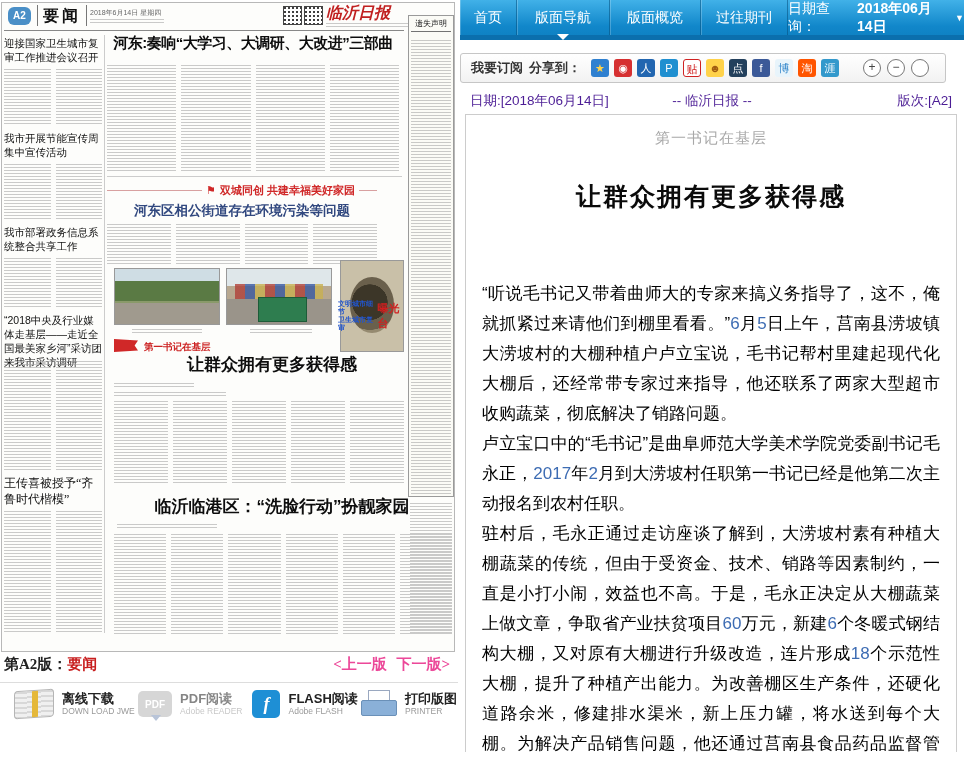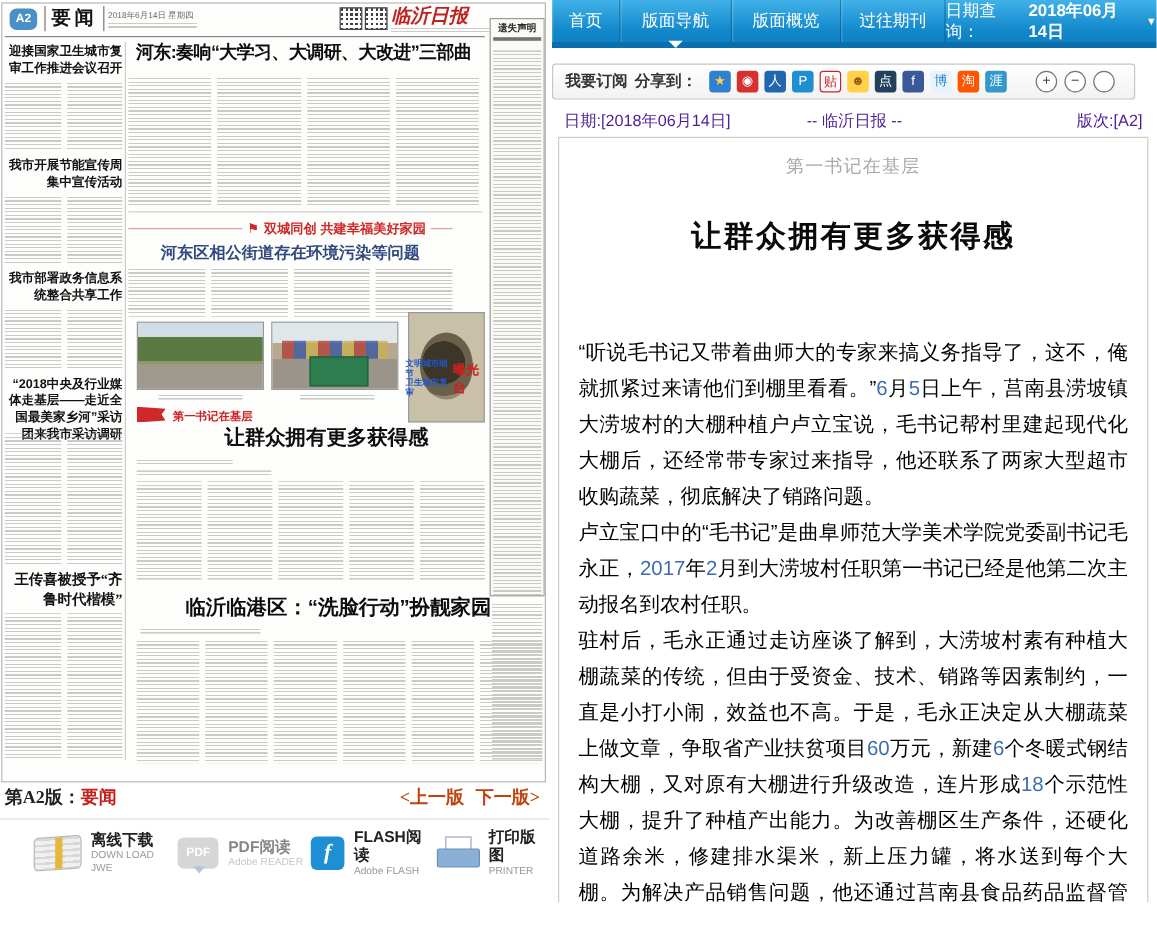--- a/index.html
+++ b/index.html
@@ -12,23 +12,23 @@
 
   
   #np{position:absolute;left:1px;top:2px;width:452px;height:648px;border:1px solid #b8b8b8;background:#fdfdfb;overflow:hidden;}
   .a2badge{left:6px;top:4px;width:23px;height:18px;background:#4a8fc7;border-radius:6px;color:#fff;font-size:10px;font-weight:bold;text-align:center;line-height:18px;}
   .secname{left:35px;top:2px;font-family:"Liberation Serif",serif;font-weight:bold;font-size:16px;letter-spacing:3px;color:#111;border-left:1px solid #777;border-right:1px solid #777;padding:0 5px;line-height:21px;}
   .npdate{left:88px;top:5px;font-size:7px;color:#666;}
   .qr{width:17px;height:17px;background-image:repeating-linear-gradient(90deg,#222 0 2px,#fff 2px 4px),repeating-linear-gradient(#222 0 2px,#fff 2px 4px);background-blend-mode:screen;border:1px solid #444;}
   .masthead{left:324px;top:0;font-family:"Liberation Serif",serif;font-style:italic;font-weight:bold;font-size:16px;color:#c02020;}
   .hr1{left:2px;top:27px;width:400px;height:1px;background:#888;}
   .vline{width:1px;background:#ccc;}
-  .np-h{font-weight:bold;color:#111;line-height:14px;font-size:10.5px;text-align:right;}
+  .np-h{font-weight:normal;color:#111;line-height:14px;font-size:10.5px;}
   .lostbox{left:406px;top:12px;width:46px;height:482px;border:1px solid #9a9a9a;background:#fbfbf6;padding:2px;box-sizing:border-box;}
-  .lostbox .lt{font-size:8px;font-weight:bold;text-align:center;border-bottom:3px solid #737373;padding-bottom:2px;margin-bottom:8px;color:#222;}
+  .lostbox .lt{font-size:8px;font-weight:normal;text-align:center;border-bottom:1px solid #737373;padding-bottom:2px;margin-bottom:8px;color:#222;}
   .lostbox .lf{height:455px;}
   .mainhead{left:103px;top:31px;width:296px;font-size:15px;font-weight:bold;white-space:nowrap;text-align:center;letter-spacing:-.5px;color:#0d0d0d;overflow:hidden;}
   .banner{left:105px;top:180px;width:270px;display:flex;align-items:center;gap:4px;}
   .banner .bline{flex:1;height:1px;background:#d8a0a0;}
   .banner .btxt{color:#d02828;font-weight:bold;font-size:11px;white-space:nowrap;}
   .flagglyph{color:#d02828;font-size:11px;}
   .envhead{left:105px;top:199px;width:270px;text-align:center;font-weight:bold;font-size:13.5px;color:#31487f;white-space:nowrap;}
   .photo{border:1px solid #999;box-sizing:border-box;}
   .ph-street{background:linear-gradient(#cfdde4 0 22%,#5a7a44 22% 58%,#8a9a6a 58% 62%,#a09a8e 62% 100%);}
   .ph-market{background:linear-gradient(#dfe7ea 0 30%,#b8a890 30% 55%,#9a948a 55% 100%);position:relative;}
@@ -39,24 +39,24 @@
   .holecap{display:flex;align-items:center;gap:3px;}
   .holecap .b2{font-size:7px;color:#2255cc;line-height:8px;font-weight:bold;}
   .holecap .b3{font-size:11px;color:#d02020;font-weight:bold;font-family:"Liberation Serif",serif;}
   .flagicon{width:24px;height:13px;background:#d02828;clip-path:polygon(0 0,100% 12%,86% 50%,100% 88%,0 100%);}
   .collabel{color:#c22;font-weight:bold;font-size:9.5px;}
   .feathead{font-family:"Liberation Serif",serif;font-weight:bold;font-size:17px;color:#0d0d0d;text-align:center;white-space:nowrap;}
   .bothead{font-weight:bold;font-size:17px;color:#0d0d0d;text-align:center;white-space:nowrap;}
   .botbar{left:0;top:655px;width:452px;}
   .pagelabel{position:absolute;left:4px;top:0;font-family:"Liberation Serif",serif;font-size:15px;font-weight:bold;color:#222;}
   .pagelabel .red{color:#c81e1e;}
-  .pnav{position:absolute;right:2px;top:0;font-family:"Liberation Serif",serif;font-size:15px;font-weight:bold;color:#c2410c;}
+  .pnav{position:absolute;right:2px;top:0;font-family:"Liberation Serif",serif;font-size:15px;font-weight:bold;color:#ec4899;}
   .pnav span{margin-left:6px;cursor:pointer;}
   .footdiv{left:0;top:682px;width:458px;height:1px;background:#ddd;}
-  .footer{left:0;top:690px;width:458px;display:flex;padding-left:28px;box-sizing:border-box;}
+  .footer{left:0;top:690px;width:458px;display:flex;padding-left:14px;box-sizing:border-box;}
   .fitem{display:flex;align-items:center;gap:8px;width:118px;}
   .flab .l1{font-size:13px;color:#222;font-weight:bold;line-height:15px;}
   .flab .l2{font-size:8.5px;color:#999;line-height:11px;}
   .stack-icon{width:38px;height:26px;border:1px solid #b5b5b5;border-radius:4px;transform:skewY(-4deg);background:repeating-linear-gradient(to bottom,#d8d8d8 0 2px,#f0f0f0 2px 5px);position:relative;}
   .stack-icon::after{content:"";position:absolute;left:45%;top:0;width:6px;height:100%;background:#e5b83a;}
   .pdf-icon{width:34px;height:26px;background:#d6d6d6;border-radius:5px;color:#fff;font-weight:bold;font-size:10px;display:flex;align-items:center;justify-content:center;position:relative;}
   .pdf-icon::after{content:"";position:absolute;bottom:-4px;left:13px;border-left:5px solid transparent;border-right:5px solid transparent;border-top:6px solid #b8c4d8;}
   .flash-icon{width:28px;height:28px;background:#1e8fd5;border-radius:5px;color:#fff;font-style:italic;font-weight:bold;font-size:18px;font-family:"Liberation Serif",serif;display:flex;align-items:center;justify-content:center;}
   .printer-icon{position:relative;width:36px;height:28px;}
   .printer-icon .ppaper{position:absolute;top:0;left:7px;width:20px;height:10px;background:#fff;border:1px solid #9aa8c0;}

